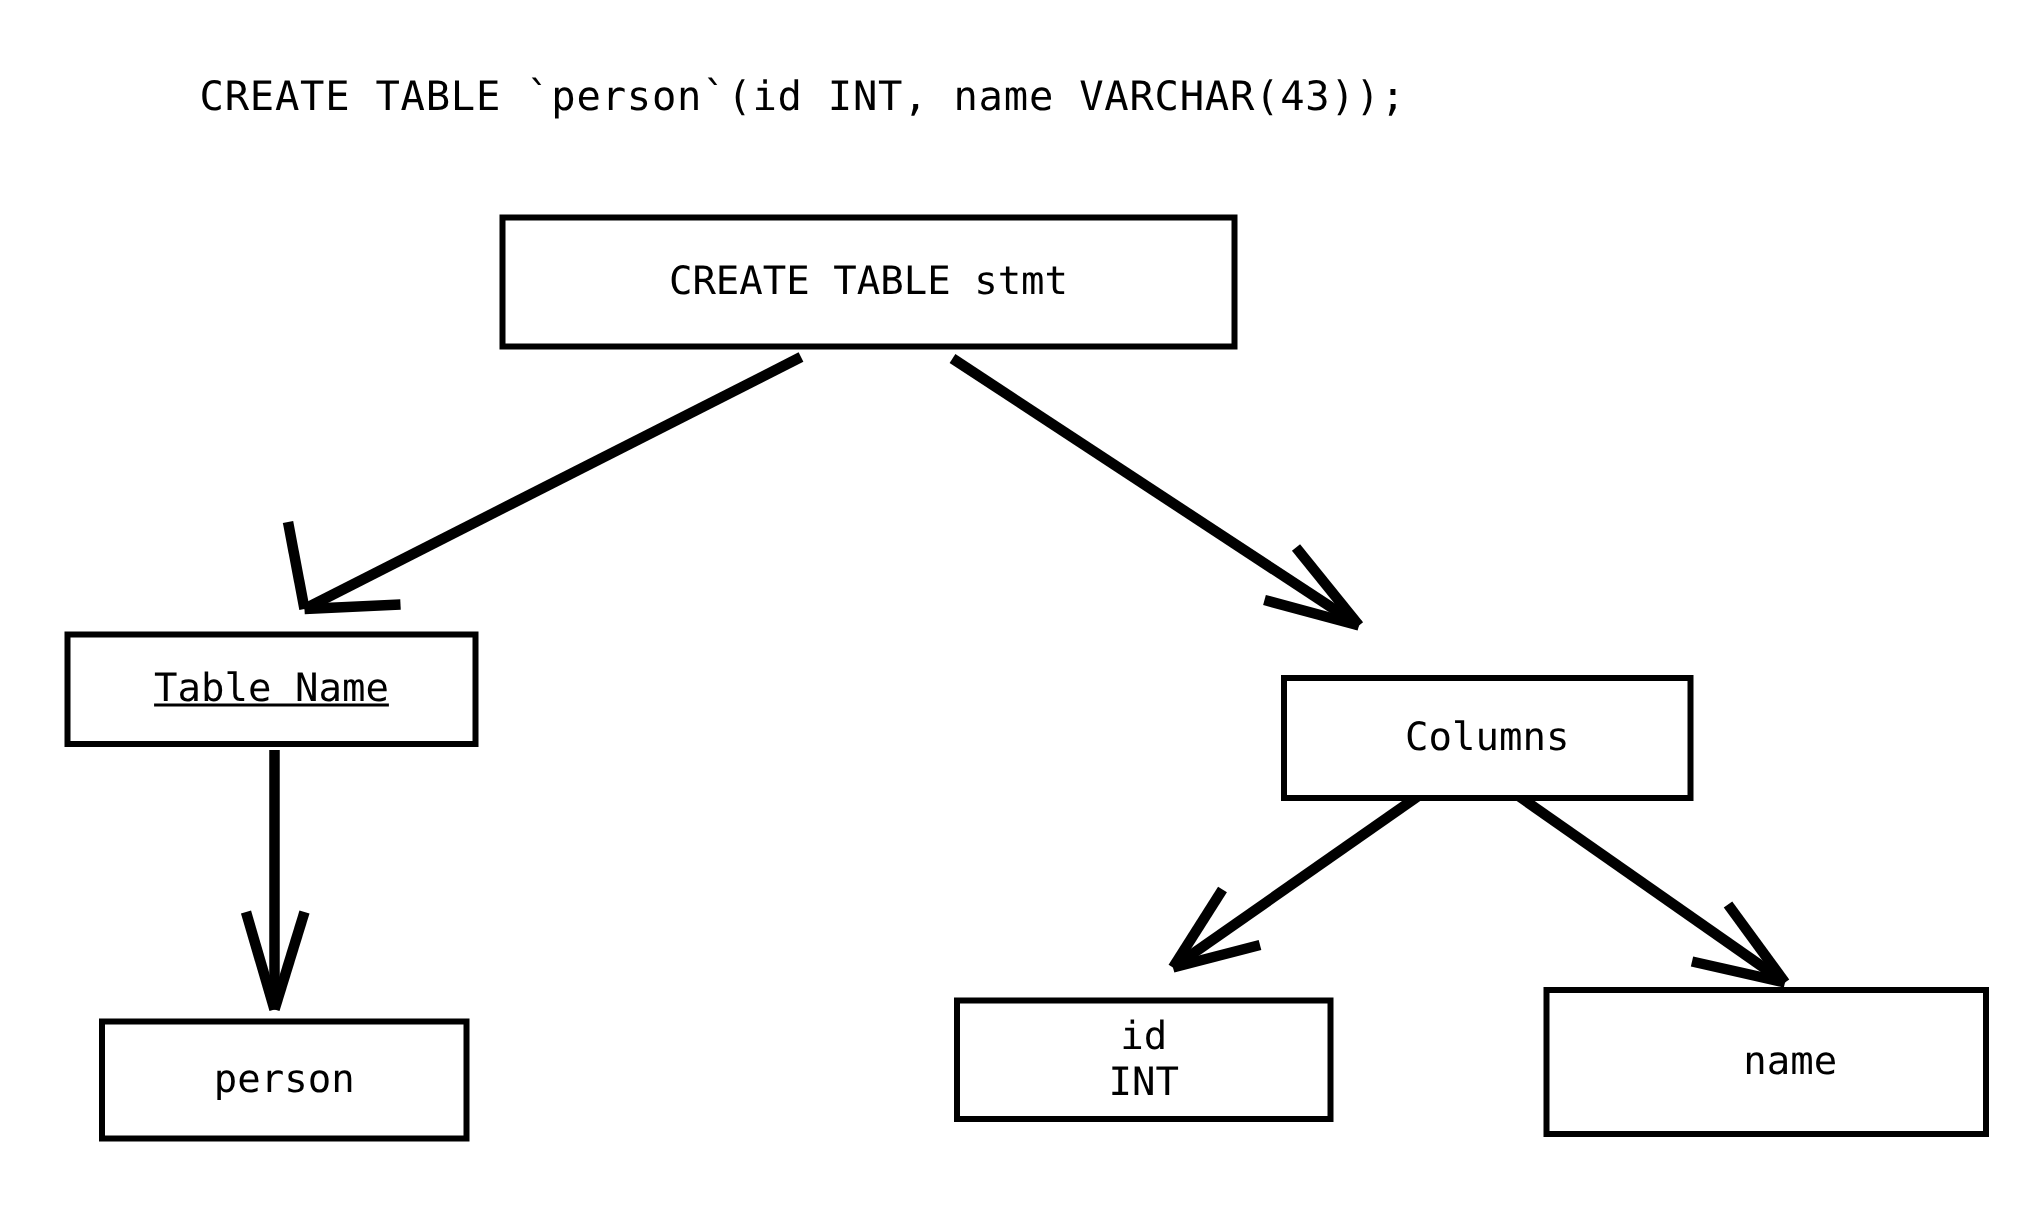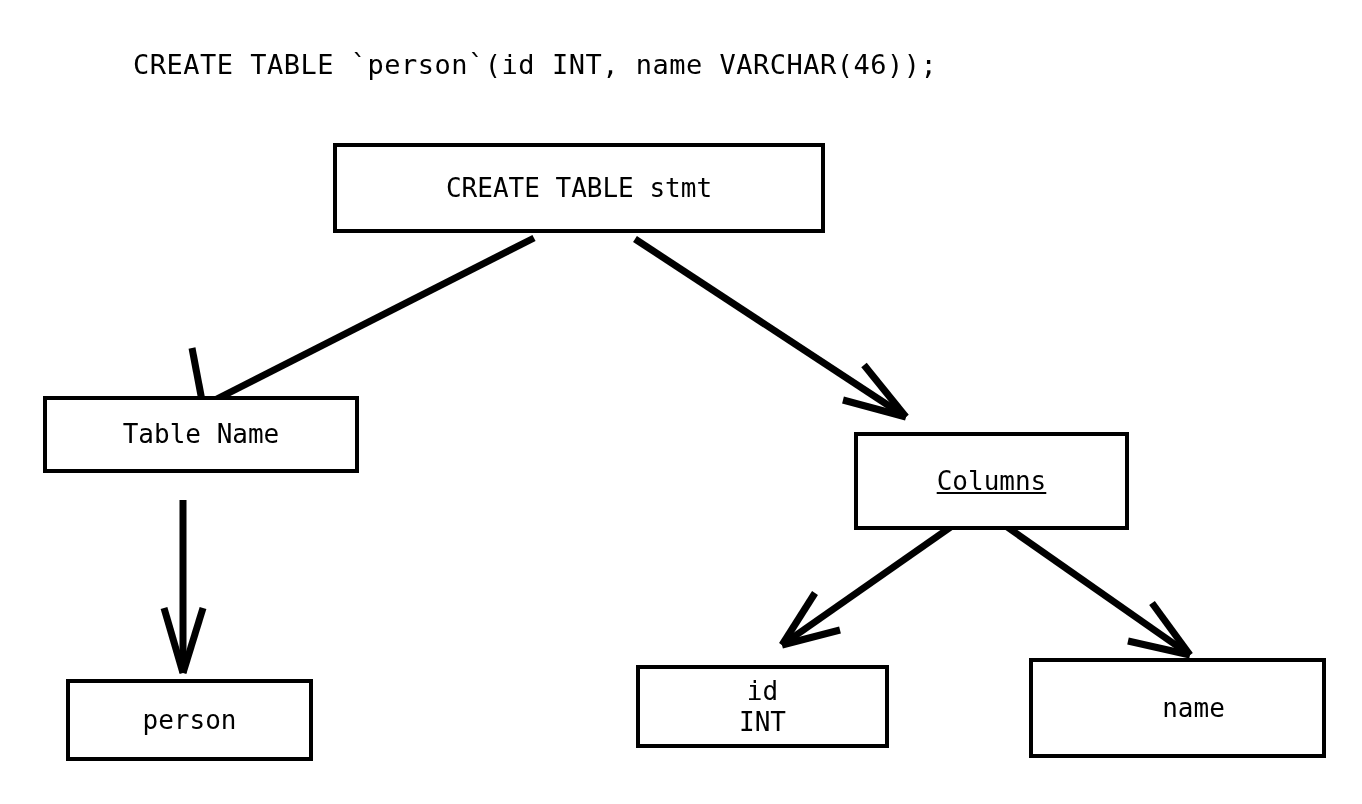--- a/index.html
+++ b/index.html
@@ -51,32 +51,32 @@
     text-align: right;
     font-size: 26px;
     line-height: 1.18;
     white-space: pre;
     z-index: 2;
   }
   .node .line2 { display: block; }
 
   
   #node-root      { left: 333px; top: 143px;  width: 492px; height: 90px; }
-  #node-tablename { left: 43px;  top: 396px;  width: 316px; height: 77px; }
-  #node-columns   { left: 854px; top: 432px;  width: 275px; height: 98px; text-decoration: underline; }
+  #node-tablename { left: 43px;  top: 421px;  width: 276px; height: 77px; text-decoration: underline; }
+  #node-columns   { left: 854px; top: 450px;  width: 275px; height: 84px; }
   #node-person    { left: 66px;  top: 679px;  width: 247px; height: 82px; }
   #node-id        { left: 636px; top: 665px;  width: 253px; height: 83px; }
   #node-name      { left: 1029px;top: 658px;  width: 297px; height: 100px; padding-left: 32px; }
 </style>
 </head>
 <body>
 
 <div id="canvas">
 
-  <div class="caption">CREATE TABLE `person`(id INT, name VARCHAR(46));</div>
+  <div class="caption">CREATE TABLE `person`(id INT, name VARCHAR(43));</div>
 
   <svg id="edge-layer" viewBox="0 0 1362 804" width="1362" height="804" xmlns="http://www.w3.org/2000/svg">
     <g fill="none" stroke="#000000" stroke-width="7" stroke-linecap="butt">
 
       <g>
         <line x1="534" y1="238" x2="203" y2="406"></line>
         <line x1="203" y1="406" x2="267" y2="403"></line>
         <line x1="203" y1="406" x2="192" y2="348"></line>
       </g>
 

